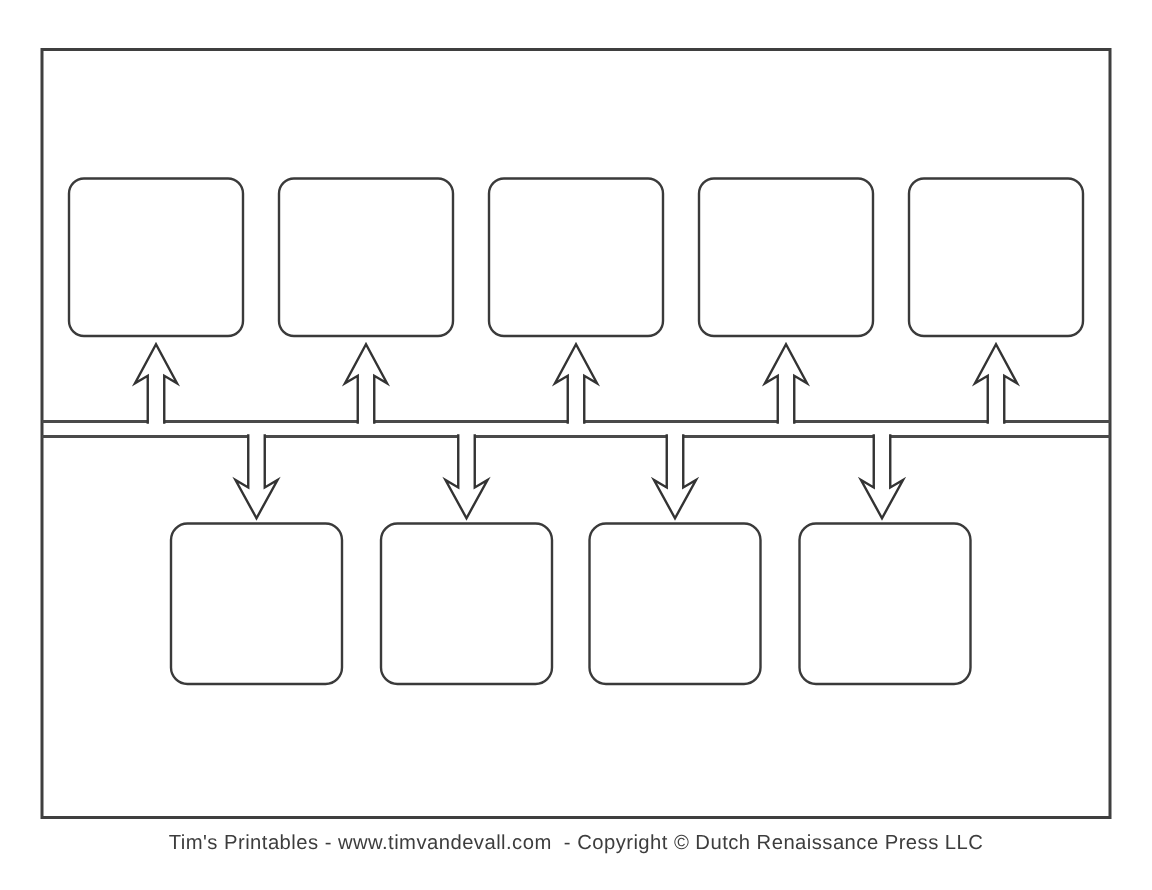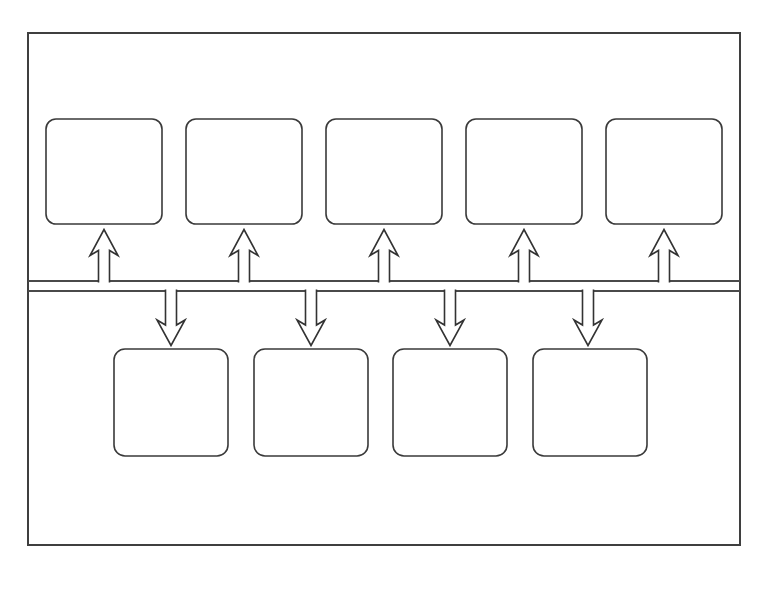--- a/index.html
+++ b/index.html
@@ -52,13 +52,14 @@
         <rect x="46" y="119" width="116" height="105" rx="10" ry="10" fill="#ffffff" stroke="#3a3a3a" stroke-width="1.6"></rect>
         <rect x="186" y="119" width="116" height="105" rx="10" ry="10" fill="#ffffff" stroke="#3a3a3a" stroke-width="1.6"></rect>
         <rect x="326" y="119" width="116" height="105" rx="10" ry="10" fill="#ffffff" stroke="#3a3a3a" stroke-width="1.6"></rect>
         <rect x="466" y="119" width="116" height="105" rx="10" ry="10" fill="#ffffff" stroke="#3a3a3a" stroke-width="1.6"></rect>
         <rect x="606" y="119" width="116" height="105" rx="10" ry="10" fill="#ffffff" stroke="#3a3a3a" stroke-width="1.6"></rect>
         <rect x="114" y="349" width="114" height="107" rx="11" ry="11" fill="#ffffff" stroke="#3a3a3a" stroke-width="1.6"></rect>
         <rect x="254" y="349" width="114" height="107" rx="11" ry="11" fill="#ffffff" stroke="#3a3a3a" stroke-width="1.6"></rect>
         <rect x="393" y="349" width="114" height="107" rx="11" ry="11" fill="#ffffff" stroke="#3a3a3a" stroke-width="1.6"></rect>
         <rect x="533" y="349" width="114" height="107" rx="11" ry="11" fill="#ffffff" stroke="#3a3a3a" stroke-width="1.6"></rect>
       </svg></div>
+  <div class="footer-credit">Tim's Printables - www.timvandevall.com  - Copyright © Dutch Renaissance Press LLC</div>
 </div>
 
 </body></html>

